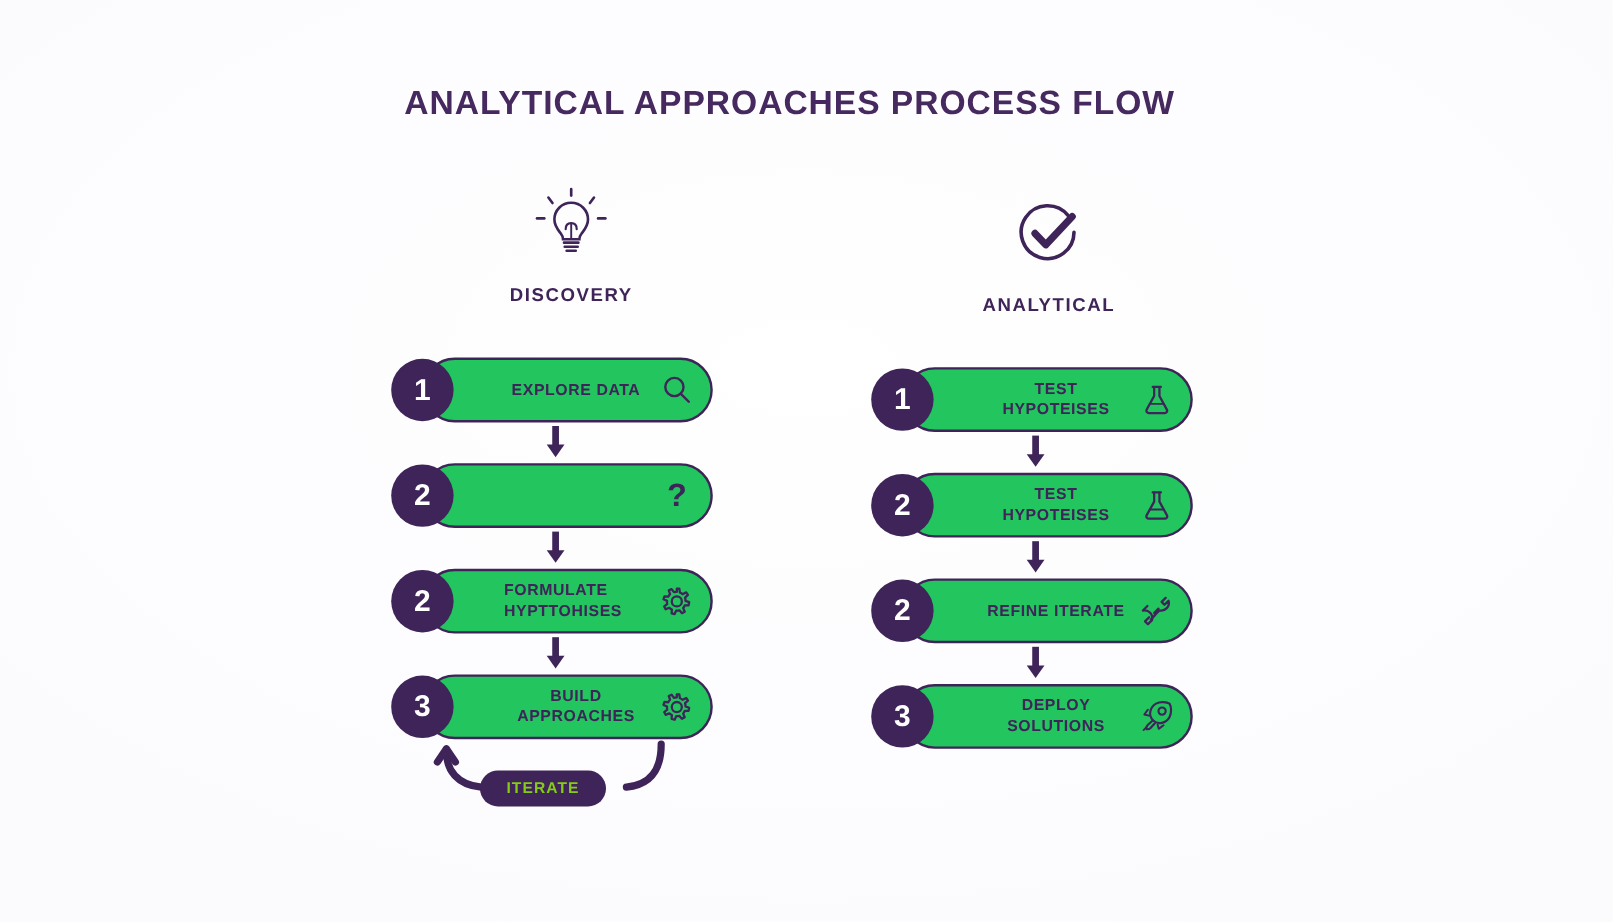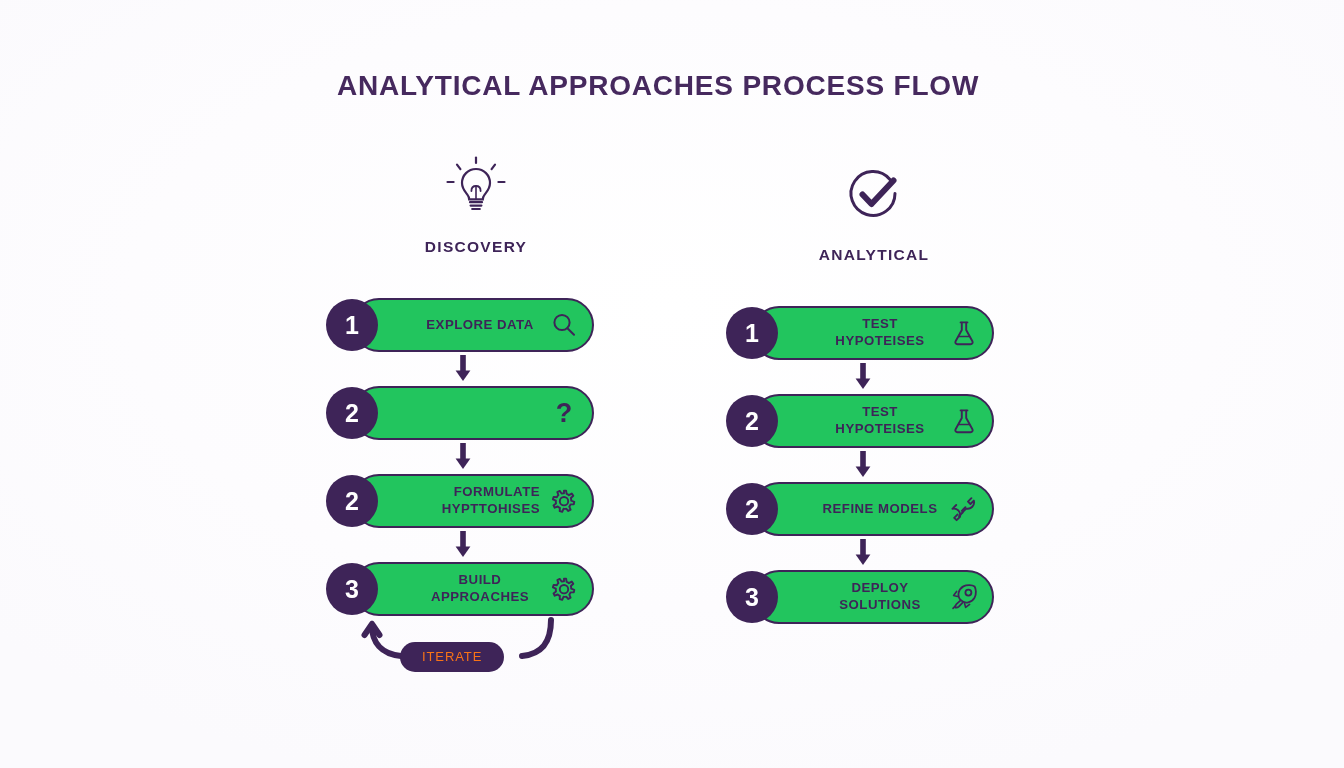--- a/index.html
+++ b/index.html
@@ -96,21 +96,20 @@
   .pill-text {
     position: absolute;
     left: 66px;
     right: 52px;
     font-size: 13.2px;
     font-weight: bold;
     letter-spacing: 0.5px;
     color: #3e2458;
     line-height: 1.28;
     white-space: pre-line;
-    text-align: right;
   }
   .pill-text.centered { text-align: center; }
   .pill-icon {
     position: absolute;
     right: 12px;
     top: 50%;
     transform: translateY(-50%);
     width: 32px;
     height: 32px;
     display: flex;
@@ -158,23 +157,23 @@
     left: 20px;
     top: 0;
   }
   .iterate-badge {
     position: absolute;
     left: 74px;
     top: 26px;
     padding: 7px 22px 8px 22px;
     background: #3e2458;
     border-radius: 16px;
-    color: #f97316;
+    color: #84cc16;
     font-size: 13px;
-    font-weight: normal;
+    font-weight: bold;
     letter-spacing: 0.9px;
     z-index: 4;
   }
 </style>
 </head>
 <body>
 
 <div class="canvas"></div>
 
 <div class="title">ANALYTICAL APPROACHES PROCESS FLOW</div>
@@ -334,21 +333,21 @@
 
     <div class="connector">
       <svg width="18" height="30" viewBox="0 0 18 30" fill="#3e2458">
         <rect x="6.2" y="2" width="5.6" height="17"></rect>
         <path d="M9 28 L1.6 17.5 L16.4 17.5 Z"></path>
       </svg>
     </div>
 
     <div class="step-row">
       <div class="pill">
-        <div class="pill-text centered">REFINE MODELS</div>
+        <div class="pill-text centered">REFINE ITERATE</div>
         <div class="pill-icon">
           <svg width="30" height="30" viewBox="0 0 30 30" fill="none" stroke="#3e2458" stroke-width="1.9" stroke-linejoin="round" stroke-linecap="round">
             <path d="M22.4 4.2 L19 7.6 L21.4 10 L24.8 6.6 A6.4 6.4 0 0 1 17.2 14.6 L13.4 18.4"></path>
             <path d="M13.6 18.6 L10 22.2"></path>
             <path d="M8.6 20.4 L5.2 23.8 L7.6 26.2 L11 22.8 A6.4 6.4 0 0 0 3.4 14.8 L7.2 11"></path>
             <path d="M16.4 13.2 L12.8 16.8"></path>
           </svg>
         </div>
       </div>
       <div class="badge">2</div>

